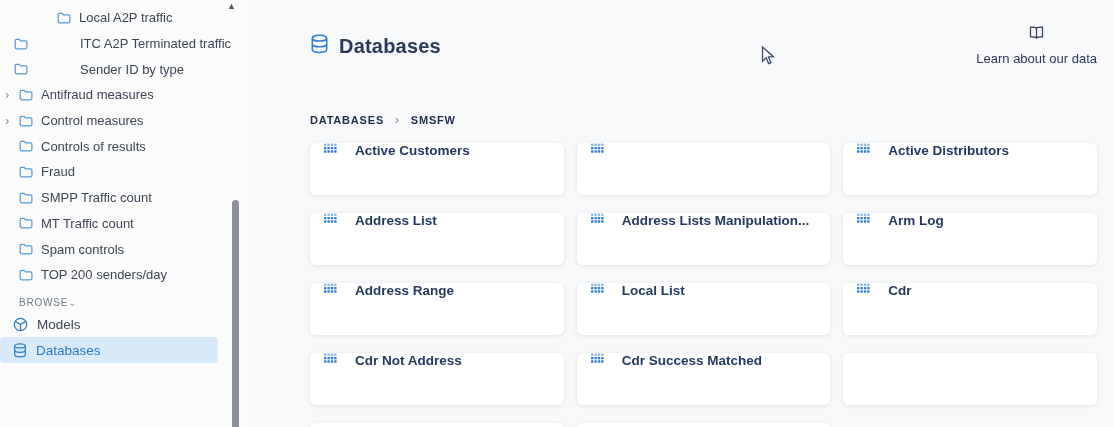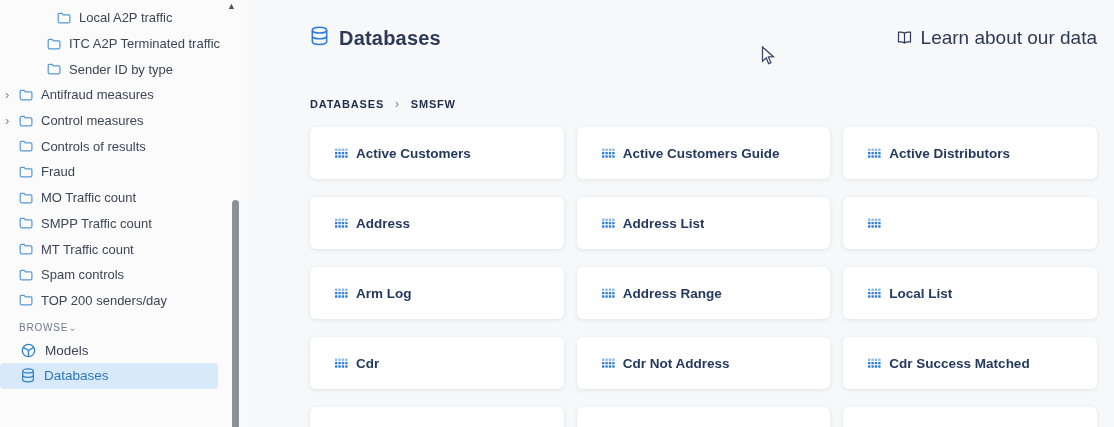--- a/index.html
+++ b/index.html
@@ -26,32 +26,32 @@
     height:25.7px; display:flex; align-items:center;
     position:relative; font-size:13px; color:#3c4654;
     cursor:pointer; white-space:nowrap;
   }
   .tree-item .chevron {
     position:absolute; left:5px; top:50%; transform:translateY(-56%);
     font-size:13px; color:#7a8699; line-height:1;
   }
   .tree-item .folder { margin-right:8px; flex:0 0 auto; display:flex; }
   .indent-1 { padding-left:19px; }
-  .indent-2 { padding-left:47px; }
+  .indent-2 { padding-left:14px;gap:44px; }
   .indent-3 { padding-left:57px;text-align:center; }
 
   .browse-header {
     margin:9px 0 4px 19px; font-size:10px; letter-spacing:0.8px;
     color:#6e7a8a; display:flex; align-items:center; gap:0;
   }
   .browse-caret { font-size:10px; color:#8a96a6; }
 
   .nav-item {
     height:25.7px; display:flex; align-items:center; gap:9px;
-    padding-left:21px; font-size:13.5px; color:#3c4654;
+    padding-left:13px; font-size:13.5px; color:#3c4654;
     width:218px; border-radius:4px; cursor:pointer;
   }
   .nav-item.selected {
     background:#d8eafa; color:#2979be;
   }
   .nav-item .ni { display:flex; flex:0 0 auto; }
 
   .scrollbar-thumb {
     position:absolute; right:8px; top:200px; width:7px; height:227px;
     background:#8c9099; border-radius:4px 4px 0 0;
@@ -65,39 +65,39 @@
   }
   .main-header {
     display:flex; align-items:center; justify-content:space-between;
   }
   .title-wrap { display:flex; align-items:center; gap:10px; }
   .page-title {
     font-size:20px; font-weight:600; color:#2c3a57; letter-spacing:0.2px;
   }
   .learn-link {
     display:flex; align-items:center; gap:9px;
-    font-size:19px; color:#2c3a57; cursor:pointer;
+    font-size:13px; color:#2c3a57; cursor:pointer;flex-direction:column;
   }
 
   .breadcrumb {
     margin-top:47px; display:flex; align-items:center; gap:11px;
     font-size:11px; letter-spacing:0.8px; color:#1f2d4d; font-weight:700;
   }
   .crumb-sep { color:#7a8699; font-size:12px; font-weight:400; }
 
   .card-grid {
     margin-top:16px;
     display:grid; grid-template-columns:repeat(3, 1fr);
     column-gap:13px; row-gap:18px;
   }
   .card {
     height:52px; background:#ffffff; border-radius:6px;
     box-shadow:0 1px 4px rgba(30,40,70,0.10);
-    display:flex; align-items:center; gap:8px;
-    padding-left:25px; cursor:pointer;
+    display:flex; gap:18px;
+    padding-left:14px; cursor:pointer;
     overflow:hidden; white-space:nowrap;
   }
   .card-label {
     font-size:13.5px; font-weight:700; color:#24395e;
     text-overflow:ellipsis; overflow:hidden;
   }
   .card .gi { display:flex; flex:0 0 auto; }
 
   .cursor {
     position:absolute; left:761px; top:46px; z-index:50; pointer-events:none;
@@ -159,28 +159,20 @@
         </span>
         <span>Controls of results</span>
       </div>
       <div class="tree-item indent-1">
         <span class="folder">
           <svg width="14" height="12" viewBox="0 0 14 12" fill="none">
     <path d="M1.2 2.6 C1.2 1.9 1.7 1.4 2.4 1.4 H5.1 L6.4 2.8 H11.7 C12.4 2.8 12.9 3.3 12.9 4 V9.6 C12.9 10.3 12.4 10.8 11.7 10.8 H2.4 C1.7 10.8 1.2 10.3 1.2 9.6 Z" stroke="#5798d4" stroke-width="1.2"></path>
           </svg>
         </span>
         <span>Fraud</span>
-      </div>
-      <div class="tree-item indent-1">
-        <span class="folder">
-          <svg width="14" height="12" viewBox="0 0 14 12" fill="none">
-    <path d="M1.2 2.6 C1.2 1.9 1.7 1.4 2.4 1.4 H5.1 L6.4 2.8 H11.7 C12.4 2.8 12.9 3.3 12.9 4 V9.6 C12.9 10.3 12.4 10.8 11.7 10.8 H2.4 C1.7 10.8 1.2 10.3 1.2 9.6 Z" stroke="#5798d4" stroke-width="1.2"></path>
-          </svg>
-        </span>
-        <span>MO Traffic count</span>
       </div>
       <div class="tree-item indent-1">
         <span class="folder">
           <svg width="14" height="12" viewBox="0 0 14 12" fill="none">
     <path d="M1.2 2.6 C1.2 1.9 1.7 1.4 2.4 1.4 H5.1 L6.4 2.8 H11.7 C12.4 2.8 12.9 3.3 12.9 4 V9.6 C12.9 10.3 12.4 10.8 11.7 10.8 H2.4 C1.7 10.8 1.2 10.3 1.2 9.6 Z" stroke="#5798d4" stroke-width="1.2"></path>
           </svg>
         </span>
         <span>SMPP Traffic count</span>
       </div>
       <div class="tree-item indent-1">
@@ -297,21 +289,20 @@
             <rect x="0" y="3.4" width="2.4" height="2.4" rx="0.4" fill="#2e7cd6"></rect>
             <rect x="3.4" y="3.4" width="2.4" height="2.4" rx="0.4" fill="#2e7cd6"></rect>
             <rect x="6.8" y="3.4" width="2.4" height="2.4" rx="0.4" fill="#2e7cd6"></rect>
             <rect x="10.2" y="3.4" width="2.4" height="2.4" rx="0.4" fill="#2e7cd6"></rect>
             <rect x="0" y="6.8" width="2.4" height="2.4" rx="0.4" fill="#2e7cd6"></rect>
             <rect x="3.4" y="6.8" width="2.4" height="2.4" rx="0.4" fill="#2e7cd6"></rect>
             <rect x="6.8" y="6.8" width="2.4" height="2.4" rx="0.4" fill="#2e7cd6"></rect>
             <rect x="10.2" y="6.8" width="2.4" height="2.4" rx="0.4" fill="#2e7cd6"></rect>
           </svg>
         </span>
-        <span class="card-label">Active Customers Guide</span>
       </div>
       <div class="card">
         <span class="gi">
           <svg width="13" height="11" viewBox="0 0 13 10">
             <rect x="0" y="0" width="2.4" height="2.4" rx="0.4" fill="#8cbae8"></rect>
             <rect x="3.4" y="0" width="2.4" height="2.4" rx="0.4" fill="#8cbae8"></rect>
             <rect x="6.8" y="0" width="2.4" height="2.4" rx="0.4" fill="#8cbae8"></rect>
             <rect x="10.2" y="0" width="2.4" height="2.4" rx="0.4" fill="#8cbae8"></rect>
             <rect x="0" y="3.4" width="2.4" height="2.4" rx="0.4" fill="#2e7cd6"></rect>
             <rect x="3.4" y="3.4" width="2.4" height="2.4" rx="0.4" fill="#2e7cd6"></rect>
@@ -335,58 +326,40 @@
             <rect x="0" y="3.4" width="2.4" height="2.4" rx="0.4" fill="#2e7cd6"></rect>
             <rect x="3.4" y="3.4" width="2.4" height="2.4" rx="0.4" fill="#2e7cd6"></rect>
             <rect x="6.8" y="3.4" width="2.4" height="2.4" rx="0.4" fill="#2e7cd6"></rect>
             <rect x="10.2" y="3.4" width="2.4" height="2.4" rx="0.4" fill="#2e7cd6"></rect>
             <rect x="0" y="6.8" width="2.4" height="2.4" rx="0.4" fill="#2e7cd6"></rect>
             <rect x="3.4" y="6.8" width="2.4" height="2.4" rx="0.4" fill="#2e7cd6"></rect>
             <rect x="6.8" y="6.8" width="2.4" height="2.4" rx="0.4" fill="#2e7cd6"></rect>
             <rect x="10.2" y="6.8" width="2.4" height="2.4" rx="0.4" fill="#2e7cd6"></rect>
           </svg>
         </span>
-        <span class="card-label">Address</span>
-      </div>
-      <div class="card">
-        <span class="gi">
-          <svg width="13" height="11" viewBox="0 0 13 10">
-            <rect x="0" y="0" width="2.4" height="2.4" rx="0.4" fill="#8cbae8"></rect>
-            <rect x="3.4" y="0" width="2.4" height="2.4" rx="0.4" fill="#8cbae8"></rect>
-            <rect x="6.8" y="0" width="2.4" height="2.4" rx="0.4" fill="#8cbae8"></rect>
-            <rect x="10.2" y="0" width="2.4" height="2.4" rx="0.4" fill="#8cbae8"></rect>
-            <rect x="0" y="3.4" width="2.4" height="2.4" rx="0.4" fill="#2e7cd6"></rect>
-            <rect x="3.4" y="3.4" width="2.4" height="2.4" rx="0.4" fill="#2e7cd6"></rect>
-            <rect x="6.8" y="3.4" width="2.4" height="2.4" rx="0.4" fill="#2e7cd6"></rect>
-            <rect x="10.2" y="3.4" width="2.4" height="2.4" rx="0.4" fill="#2e7cd6"></rect>
-            <rect x="0" y="6.8" width="2.4" height="2.4" rx="0.4" fill="#2e7cd6"></rect>
-            <rect x="3.4" y="6.8" width="2.4" height="2.4" rx="0.4" fill="#2e7cd6"></rect>
-            <rect x="6.8" y="6.8" width="2.4" height="2.4" rx="0.4" fill="#2e7cd6"></rect>
-            <rect x="10.2" y="6.8" width="2.4" height="2.4" rx="0.4" fill="#2e7cd6"></rect>
-          </svg>
-        </span>
         <span class="card-label">Address List</span>
       </div>
       <div class="card">
         <span class="gi">
           <svg width="13" height="11" viewBox="0 0 13 10">
             <rect x="0" y="0" width="2.4" height="2.4" rx="0.4" fill="#8cbae8"></rect>
             <rect x="3.4" y="0" width="2.4" height="2.4" rx="0.4" fill="#8cbae8"></rect>
             <rect x="6.8" y="0" width="2.4" height="2.4" rx="0.4" fill="#8cbae8"></rect>
             <rect x="10.2" y="0" width="2.4" height="2.4" rx="0.4" fill="#8cbae8"></rect>
             <rect x="0" y="3.4" width="2.4" height="2.4" rx="0.4" fill="#2e7cd6"></rect>
             <rect x="3.4" y="3.4" width="2.4" height="2.4" rx="0.4" fill="#2e7cd6"></rect>
             <rect x="6.8" y="3.4" width="2.4" height="2.4" rx="0.4" fill="#2e7cd6"></rect>
             <rect x="10.2" y="3.4" width="2.4" height="2.4" rx="0.4" fill="#2e7cd6"></rect>
             <rect x="0" y="6.8" width="2.4" height="2.4" rx="0.4" fill="#2e7cd6"></rect>
             <rect x="3.4" y="6.8" width="2.4" height="2.4" rx="0.4" fill="#2e7cd6"></rect>
             <rect x="6.8" y="6.8" width="2.4" height="2.4" rx="0.4" fill="#2e7cd6"></rect>
             <rect x="10.2" y="6.8" width="2.4" height="2.4" rx="0.4" fill="#2e7cd6"></rect>
           </svg>
         </span>
+        <span class="card-label">Address Lists Manipulation...</span>
       </div>
       <div class="card">
         <span class="gi">
           <svg width="13" height="11" viewBox="0 0 13 10">
             <rect x="0" y="0" width="2.4" height="2.4" rx="0.4" fill="#8cbae8"></rect>
             <rect x="3.4" y="0" width="2.4" height="2.4" rx="0.4" fill="#8cbae8"></rect>
             <rect x="6.8" y="0" width="2.4" height="2.4" rx="0.4" fill="#8cbae8"></rect>
             <rect x="10.2" y="0" width="2.4" height="2.4" rx="0.4" fill="#8cbae8"></rect>
             <rect x="0" y="3.4" width="2.4" height="2.4" rx="0.4" fill="#2e7cd6"></rect>
             <rect x="3.4" y="3.4" width="2.4" height="2.4" rx="0.4" fill="#2e7cd6"></rect>

